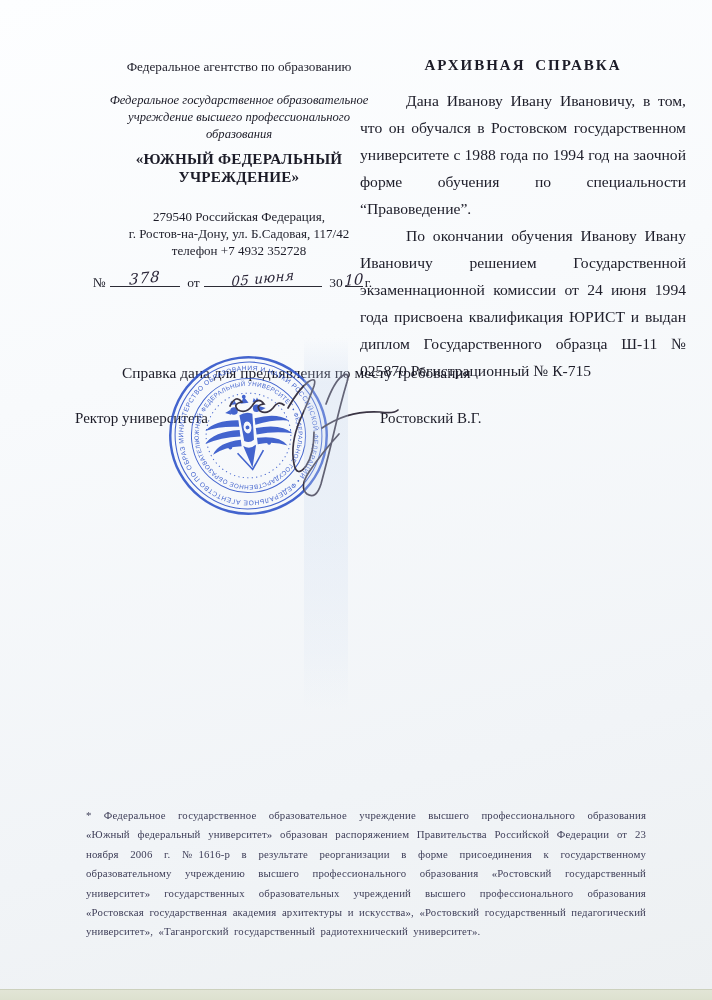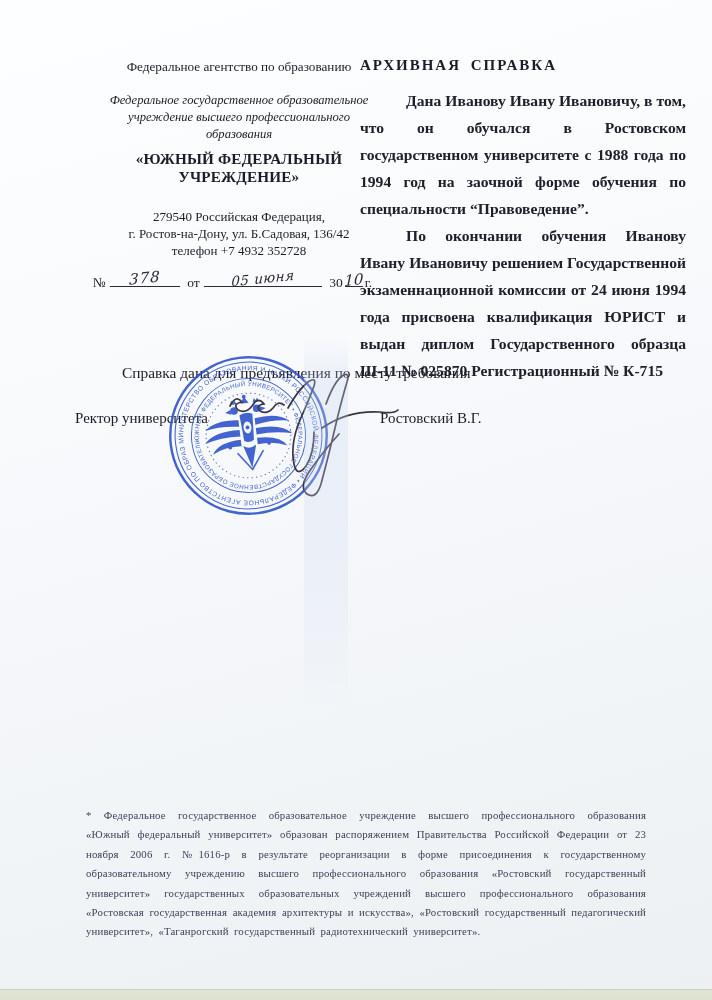--- a/index.html
+++ b/index.html
@@ -54,26 +54,26 @@
     font-family:"DejaVu Serif",serif; font-style:italic;
     color:#2a2537; white-space:nowrap;
   }
   .hand-no   { font-size:15px; letter-spacing:1px; }
   .hand-date { font-size:13.5px; letter-spacing:0.5px; }
   .hand-year { font-size:15px; bottom:-3px; }
 
   
   .certificate { position:absolute; left:360px; top:57px; width:326px; }
   .cert-title {
-    font-weight:bold; font-size:15px;
+    text-align:center; font-weight:bold; font-size:15px;
     letter-spacing:2px; word-spacing:4px; margin-bottom:13px;
   }
   .cert-body p {
     font-size:15.6px; line-height:27px; text-align:justify;
-    text-indent:46px; color:#20202c;font-weight:bold;
+    text-indent:46px; color:#20202c;
   }
 
   
   .purpose-line { position:absolute; left:122px; top:364px; font-size:15.4px; }
   .signatory-row { position:absolute; left:75px; top:410px; width:570px; font-size:15px; }
   .signatory-name { position:absolute; left:305px; top:0; }
 
   
   .stamp {
     position:absolute; left:167px; top:354px; width:163px; height:163px;
@@ -92,21 +92,21 @@
 <body>
 
 <div class="paper">
 
   <div class="letterhead">
     <div class="lh-agency">Федеральное агентство по образованию</div>
     <div class="lh-institution">Федеральное государственное образовательное учреждение высшего профессионального образования</div>
     <div class="lh-univ-name">«ЮЖНЫЙ ФЕДЕРАЛЬНЫЙ УЧРЕЖДЕНИЕ»</div>
     <div class="lh-address">
       <div>279540 Российская Федерация,</div>
-      <div>г. Ростов-на-Дону, ул. Б.Садовая, 136/42</div>
+      <div>г. Ростов-на-Дону, ул. Б.Садовая, 117/42</div>
       <div>телефон +7 4932 352728</div>
     </div>
     <div class="ref-line">
       <span>№</span><span class="uline" style="width:70px"><i class="hand hand-no">378</i></span>
       <span>от</span><span class="uline" style="width:118px"><i class="hand hand-date">05 июня</i></span>
       <span>30</span><span class="uline" style="width:18px;margin:0 2px"><i class="hand hand-year">10</i></span><span>г.</span>
     </div>
   </div>
 
   <div class="certificate">

